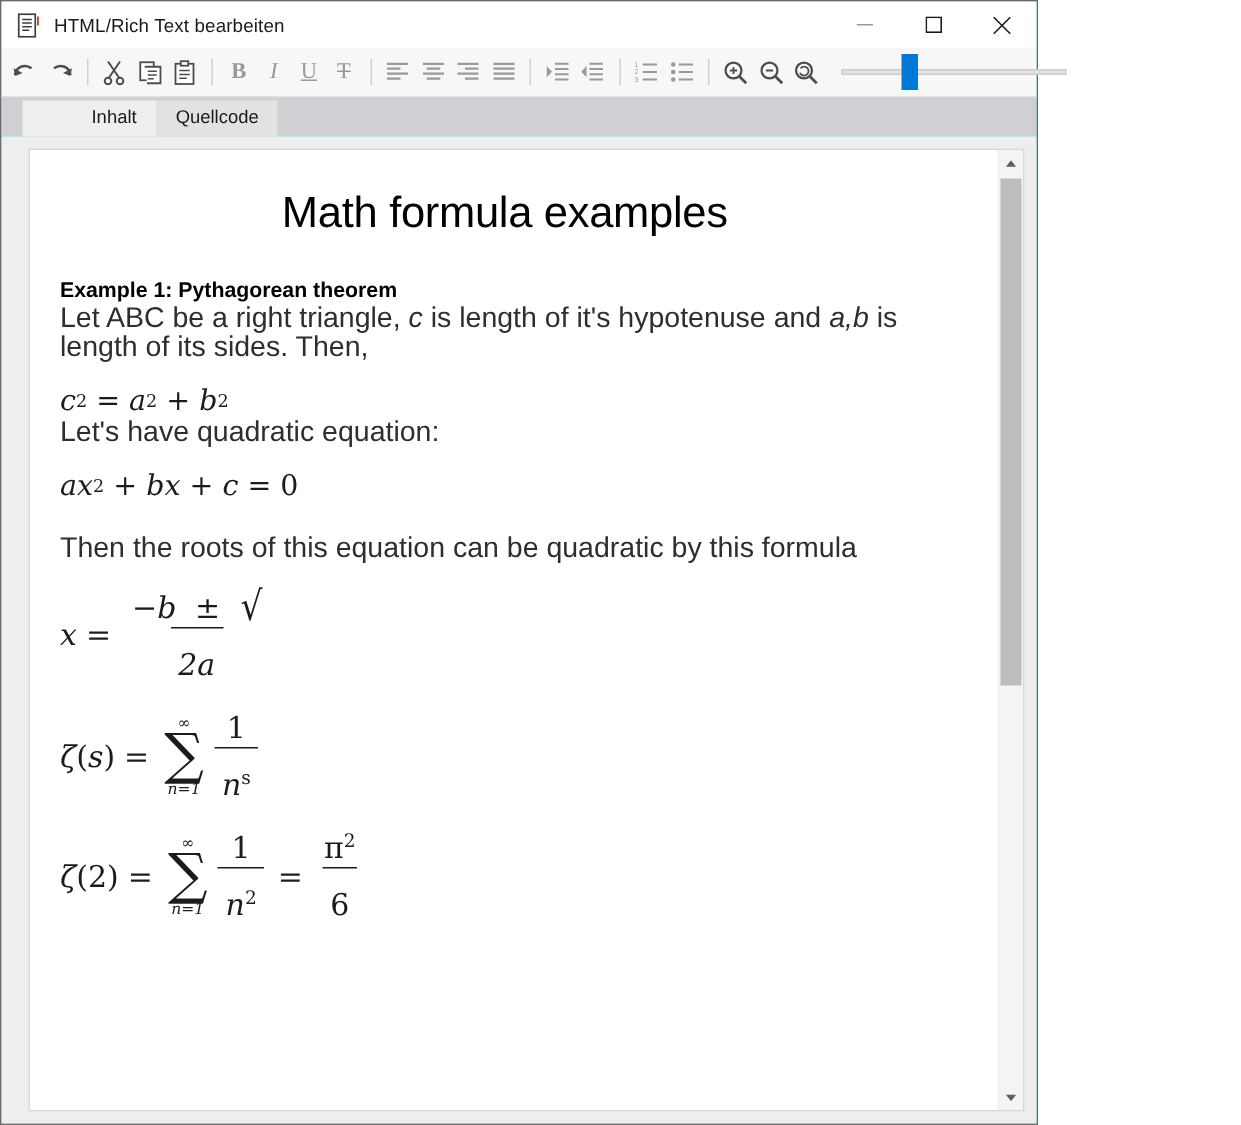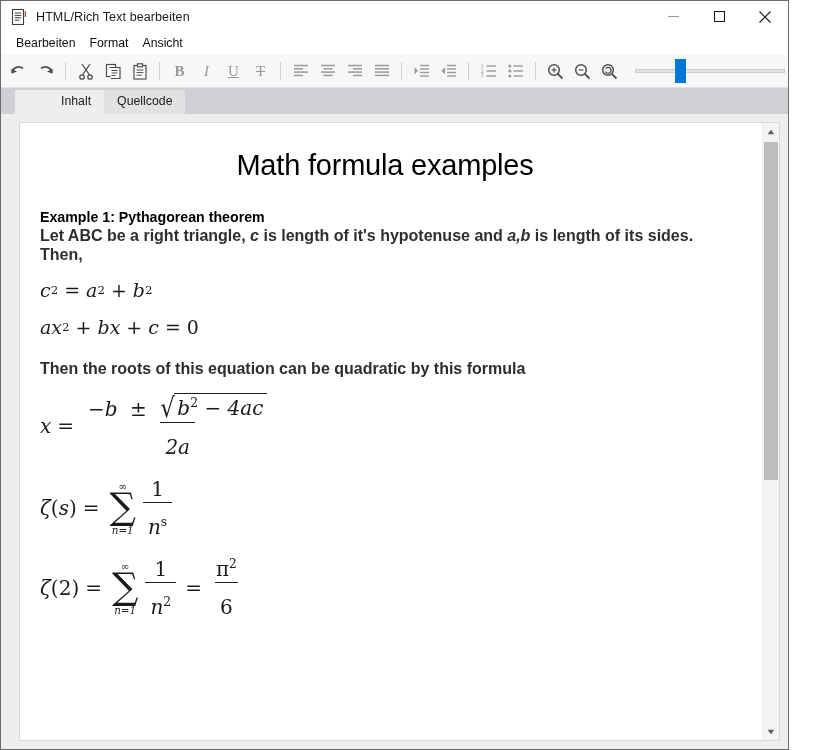--- a/index.html
+++ b/index.html
@@ -7,21 +7,21 @@
   }
   body {
     width: 827px; height: 750px;
     background: #ffffff;
     font-family: "Liberation Sans", sans-serif;
     overflow: hidden;
     -webkit-font-smoothing: antialiased;
   }
   .window {
     position: absolute; left: 0; top: 0;
-    width: 789px; height: 750px;
+    width: 692px; height: 750px;
     box-sizing: border-box;
     border: 1px solid #6b6b6b;
     background: #5eead4;
     display: flex; flex-direction: column; justify-content: space-between;
   }
   
   .titlebar {
     height: 31px; min-height: 31px;
     background: #ffffff;
     display: flex; align-items: center;
@@ -163,25 +163,24 @@
     margin: 10px 0 0 0;
     letter-spacing: -.2px;
   }
   .doc-h {
     font-size: 14.2px;
     font-weight: bold;
     color: #000000;
     margin: 27px 0 0 10px;
   }
   .doc-p {
-    font-size: 16px;
+    font-size: 19px;
     color: #2e2e2e;
     margin: 1px 0 0 10px;
     line-height: 19px;
-    font-weight: bold;
   }
   .doc-p.spaced { margin-top: 21px; }
   .doc-p i { font-style: italic; }
   
   .math {
     font-family: "DejaVu Serif", "Liberation Serif", serif;
     color: #1b1b1b;
     margin-left: 10px;
   }
   .math-line {
@@ -274,25 +273,20 @@
       </div>
       <div class="win-btn close">
         <svg width="12" height="12" viewBox="0 0 12 12">
             <line x1="0.5" y1="0.5" x2="11.5" y2="11.5" stroke="#1a1a1a" stroke-width="1.1"></line>
             <line x1="11.5" y1="0.5" x2="0.5" y2="11.5" stroke="#1a1a1a" stroke-width="1.1"></line>
           </svg>
       </div>
     </div>
   </div>
 
-  <div class="menubar">
-    <div class="menu-item">Bearbeiten</div>
-    <div class="menu-item">Format</div>
-    <div class="menu-item">Ansicht</div>
-  </div>
 
   <div class="toolbar">
     <div class="tb-btn">
       <svg width="17" height="14" viewBox="0 0 17 14">
           <path d="M2 9 C3 3, 9 1.5, 13 4.5" stroke="#4d4d4d" stroke-width="1.7" fill="none"></path>
           <path d="M1 4.5 L2.2 9.6 L7 7.6 Z" fill="#4d4d4d"></path>
         </svg>
     </div>
     <div class="tb-btn">
       <svg width="17" height="14" viewBox="0 0 17 14">
@@ -481,20 +475,21 @@
           <span class="mvar">c</span>
             <span class="sup">2</span>
           <span class="op">=</span>
           <span class="mvar">a</span>
             <span class="sup">2</span>
           <span class="op">+</span>
           <span class="mvar">b</span>
             <span class="sup">2</span>
         </div>
 
+        <div class="doc-p">Let's have quadratic equation:</div>
 
         <div class="math math-line">
           <span class="mvar">a</span>
             <span class="mvar">x</span>
             <span class="sup">2</span>
           <span class="op">+</span>
           <span class="mvar">b</span>
             <span class="mvar">x</span>
           <span class="op">+</span>
           <span class="mvar">c</span>
@@ -506,21 +501,20 @@
 
         <div class="math math-line" style="font-size:20px;">
           <span class="mvar">x</span>
           <span class="op">=</span>
           <span class="frac">
             <span class="num">
               <span class="mvar">−b</span>
               <span class="op">±</span>
               <span class="sqrt">
                 <span class="radical">√</span>
-                <span class="radicand"><span class="mvar">b</span><span class="sup">2</span> <span>−</span> <span class="mvar">4ac</span></span>
               </span>
             </span>
             <span class="den mvar">2a</span>
           </span>
         </div>
 
 
         <div class="math math-line" style="font-size:20px;margin-top:18px;">
           <span class="mvar">ζ</span>
             <span>(</span>

